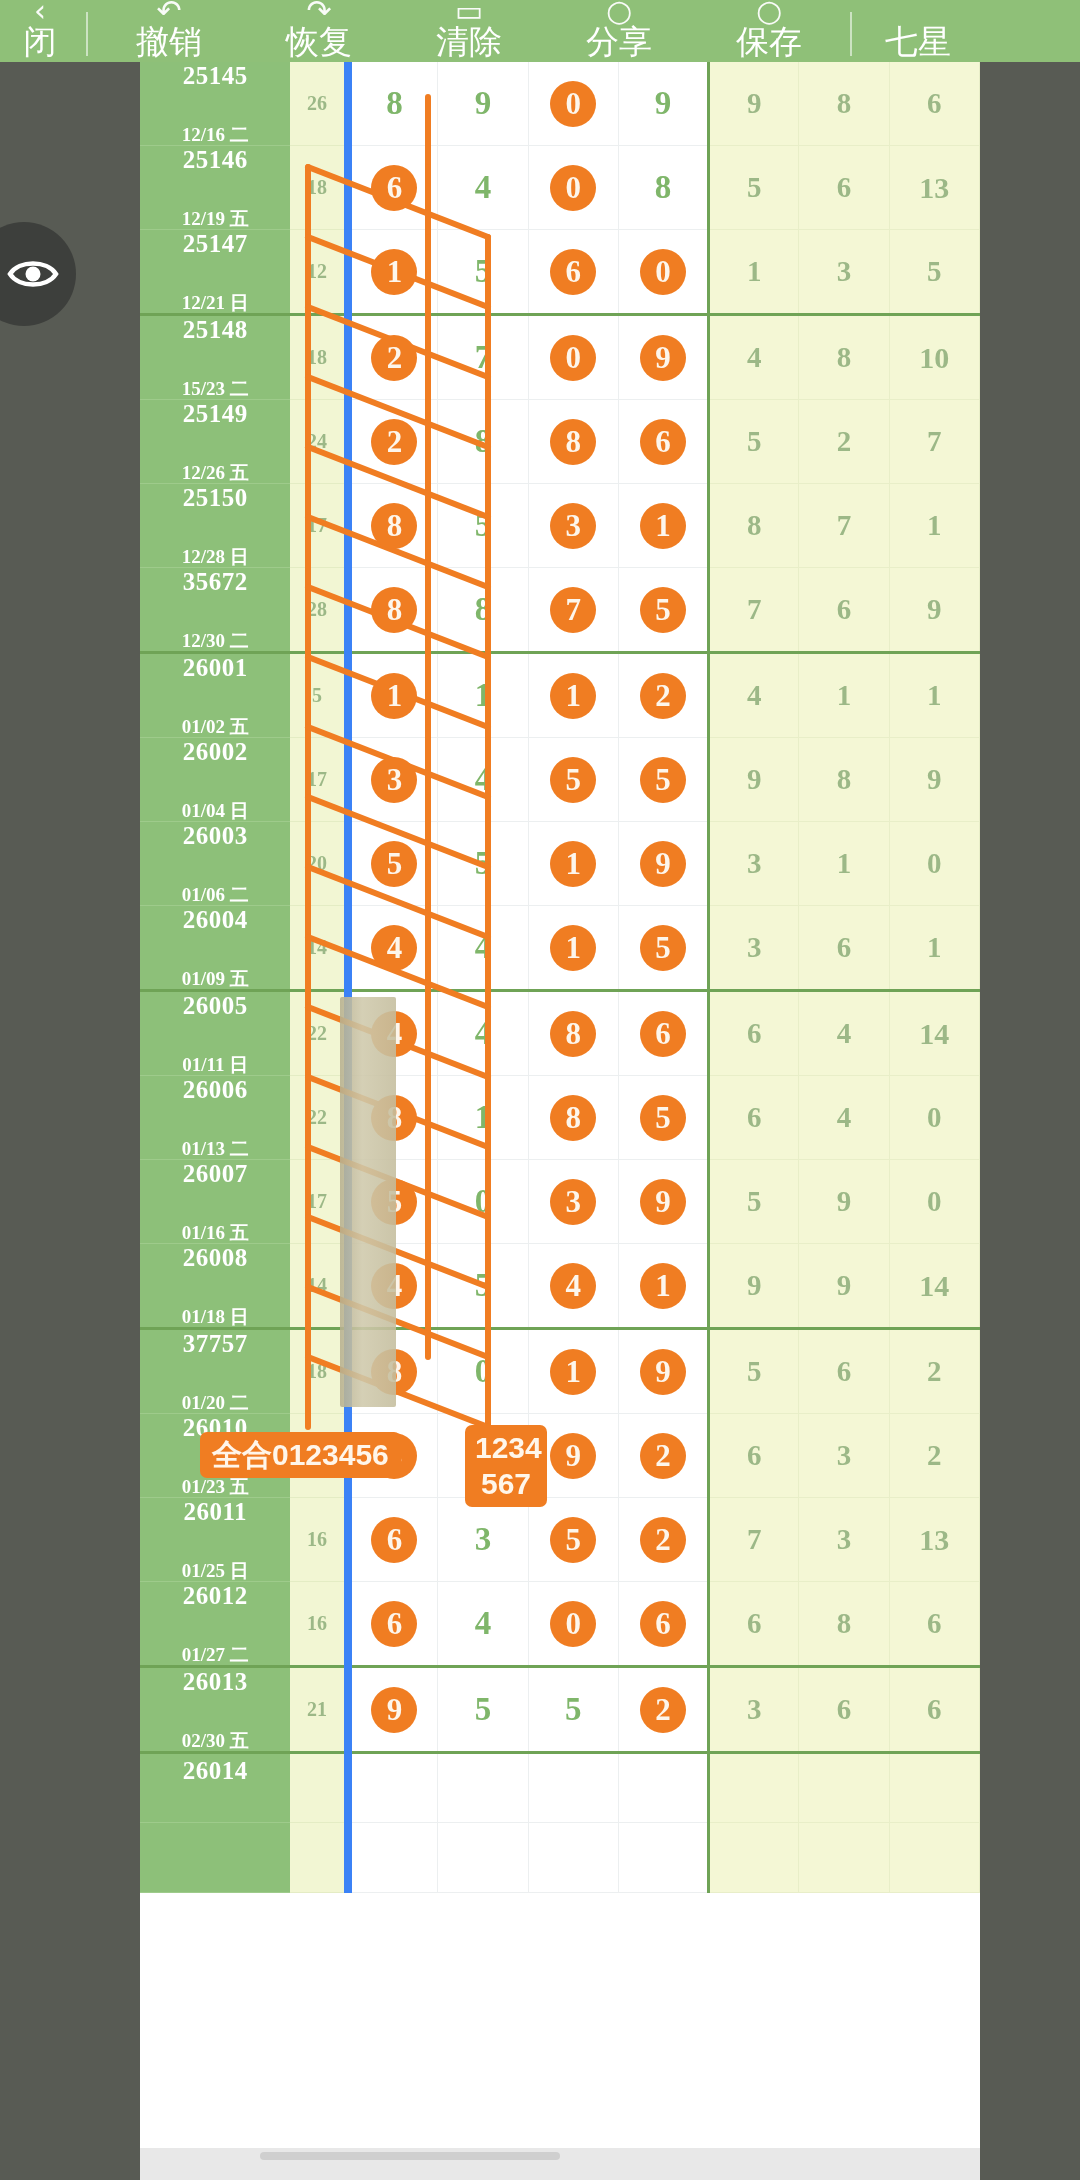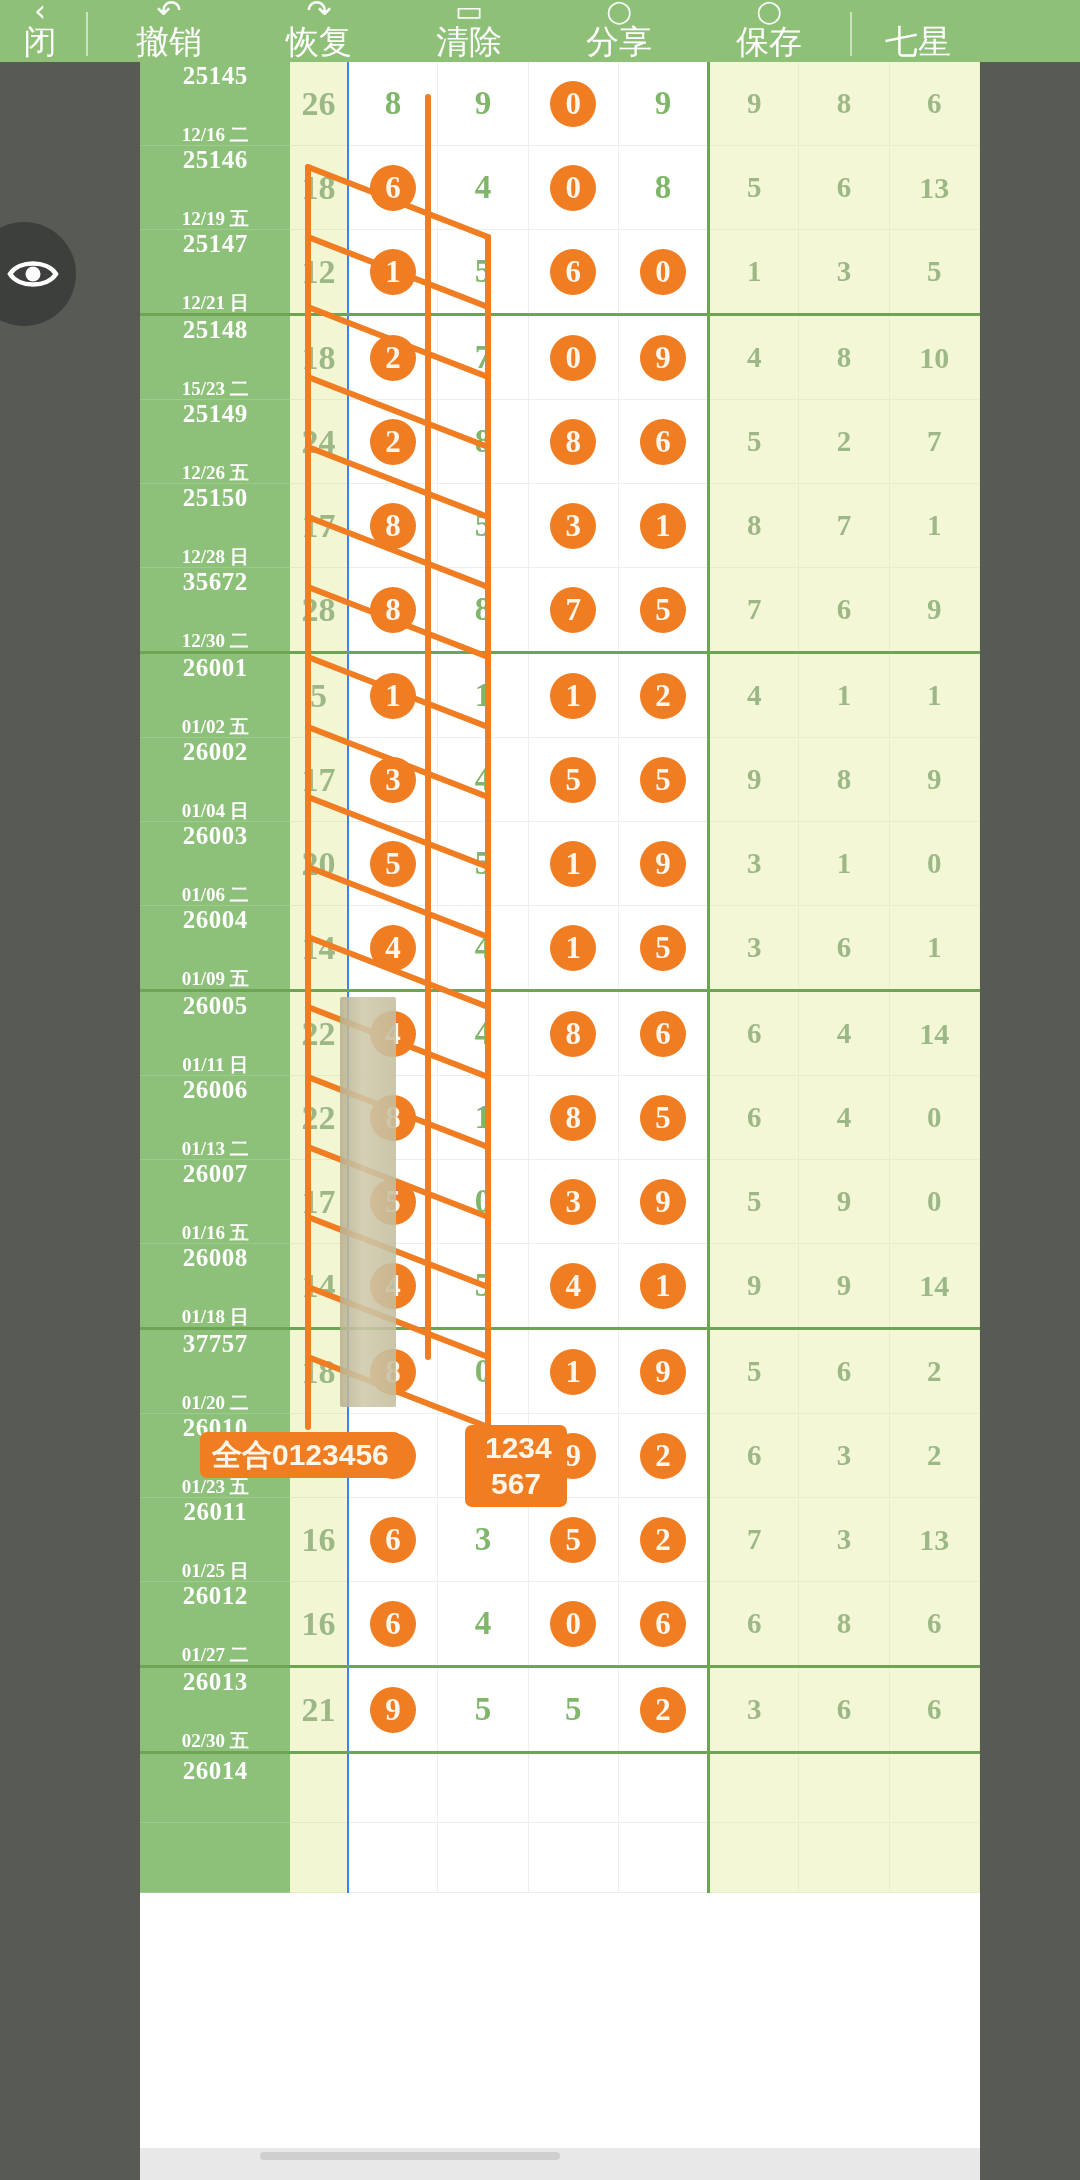--- a/index.html
+++ b/index.html
@@ -80,23 +80,23 @@
   }
   .issue .dt{
     display:block;font-size:19px;font-weight:bold;line-height:20px;margin-top:36px;
   }
 
   
   .sum{
     background:#f2f6d3;
     color:#9cb887;
     text-align:center;vertical-align:middle;
-    font-size:34px;font-weight:bold;
+    font-size:20px;font-weight:bold;
     border-bottom:1px solid #e4ecc4;
-    border-right:2px solid #3b82f6;
+    border-right:8px solid #3b82f6;
   }
 
   
   .dg{
     background:#ffffff;
     text-align:center;vertical-align:middle;
     border-bottom:1px solid #eceff0;
     border-right:1px solid #eceff0;
     position:relative;
   }
@@ -147,21 +147,21 @@
   }
   #badge-all{
     left:60px;top:1370px;
     font-size:30px;line-height:42px;
     padding:2px 12px;
     white-space:nowrap;
   }
   #badge-nums{
     left:325px;top:1363px;
     font-size:30px;line-height:36px;
-    padding:5px 20px;
+    padding:5px 10px;
     width:62px;
   }
 
   
   #drag-bar{
     position:absolute;left:200px;top:935px;width:56px;height:410px;
     background:linear-gradient(90deg,#b7b08f 0%, #cfc9ab 40%, #c4bd9d 100%);
     opacity:.88;
     z-index:30;
     border-radius:2px;

